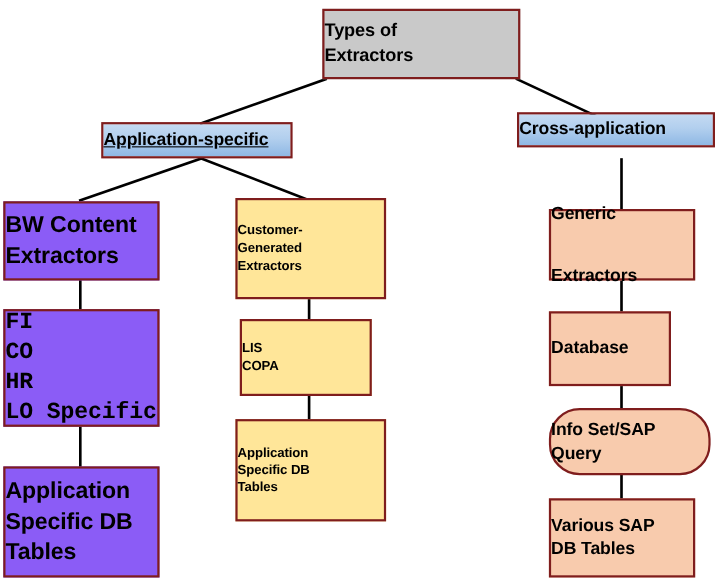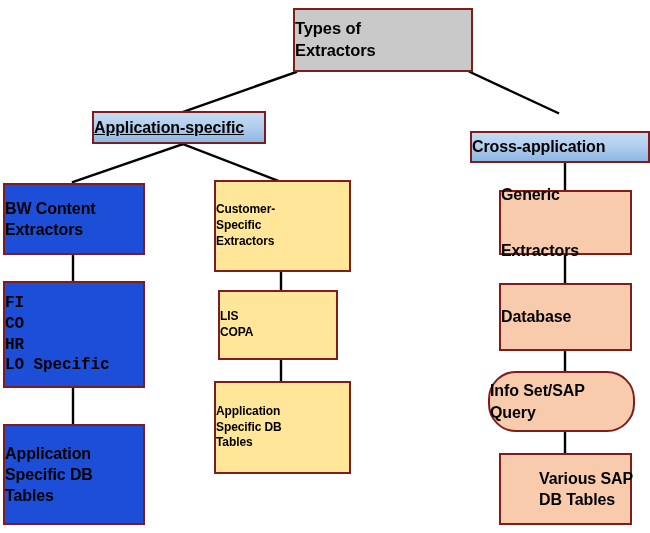--- a/index.html
+++ b/index.html
@@ -40,21 +40,21 @@
   }
   .node .line{display:block;white-space:nowrap;}
   .root{
     background:#c9c9c9;
     font-size:16.5px;
   }
   .cat{
     background:linear-gradient(to bottom,#c4daf2 0%,#b2cfee 45%,#8fb8e4 100%);
     font-size:16px;
   }
-  .green{ background:#1d4ed8; font-size:16px; }
+  .green{ background:#8b5cf6; font-size:21px; }
   .yellow{ background:#ffe699; font-size:12px; }
   .peach{ background:#f8cbad; font-size:16px; }
   .tight .line{ line-height:1.30;font-family:Liberation Mono, monospace; }
 </style>
 </head>
 <body>
 
 <div id="diagram">
 
   <svg id="edges" viewBox="0 0 650 533" width="650" height="533" xmlns="http://www.w3.org/2000/svg">
@@ -82,21 +82,21 @@
 
   <div class="node root" style="left:293px;top:8px;width:180px;height:64px;">
     <span class="line">Types of</span>
     <span class="line">Extractors</span>
   </div>
 
   <div class="node cat" style="left:92px;top:111px;width:174px;height:33px;text-decoration:underline;">
     <span class="line">Application-specific</span>
   </div>
 
-  <div class="node cat" style="left:470px;top:131px;width:180px;height:32px;">
+  <div class="node cat" style="left:470px;top:102px;width:180px;height:32px;">
     <span class="line">Cross-application</span>
   </div>
 
   <div class="node green" style="left:3px;top:183px;width:142px;height:72px;">
     <span class="line">BW Content</span>
     <span class="line">Extractors</span>
   </div>
 
   <div class="node green tight" style="left:3px;top:281px;width:142px;height:107px;">
     <span class="line">FI</span>
@@ -106,47 +106,47 @@
   </div>
 
   <div class="node green" style="left:3px;top:424px;width:142px;height:101px;">
     <span class="line">Application</span>
     <span class="line">Specific DB</span>
     <span class="line">Tables</span>
   </div>
 
   <div class="node yellow" style="left:214px;top:180px;width:137px;height:92px;">
     <span class="line">Customer-</span>
-    <span class="line">Specific</span>
+    <span class="line">Generated</span>
     <span class="line">Extractors</span>
   </div>
 
   <div class="node yellow" style="left:218px;top:290px;width:120px;height:70px;">
     <span class="line">LIS</span>
     <span class="line">COPA</span>
   </div>
 
   <div class="node yellow" style="left:214px;top:381px;width:137px;height:93px;">
     <span class="line">Application</span>
     <span class="line">Specific DB</span>
     <span class="line">Tables</span>
   </div>
 
   <div class="node peach" style="left:499px;top:190px;width:133px;height:65px;gap:35px;">
     <span class="line">Generic</span>
     <span class="line">Extractors</span>
   </div>
 
-  <div class="node peach" style="left:499px;top:283px;width:133px;height:68px;">
+  <div class="node peach" style="left:499px;top:283px;width:111px;height:68px;">
     <span class="line">Database</span>
   </div>
 
-  <div class="node peach" style="left:488px;top:371px;width:147px;height:61px;border-radius:28px;">
+  <div class="node peach" style="left:499px;top:371px;width:147px;height:61px;border-radius:28px;">
     <span class="line">Info Set/SAP</span>
     <span class="line">Query</span>
   </div>
 
-  <div class="node peach" style="left:499px;top:453px;width:133px;height:72px;padding-left:38px;">
+  <div class="node peach" style="left:499px;top:453px;width:133px;height:72px;">
     <span class="line">Various SAP</span>
     <span class="line">DB Tables</span>
   </div>
 
 </div>
 
 </body></html>

